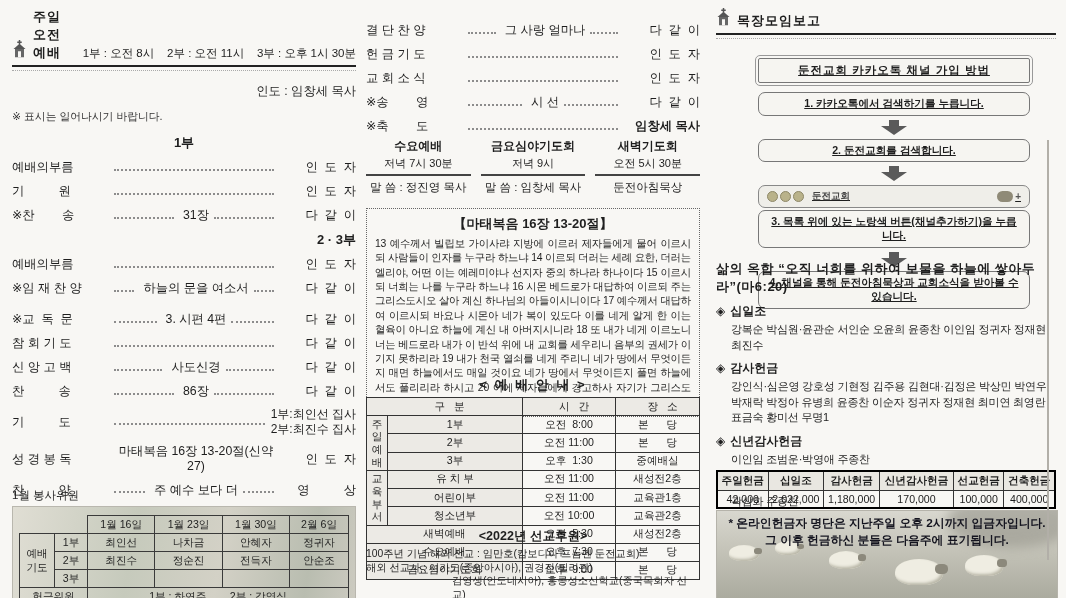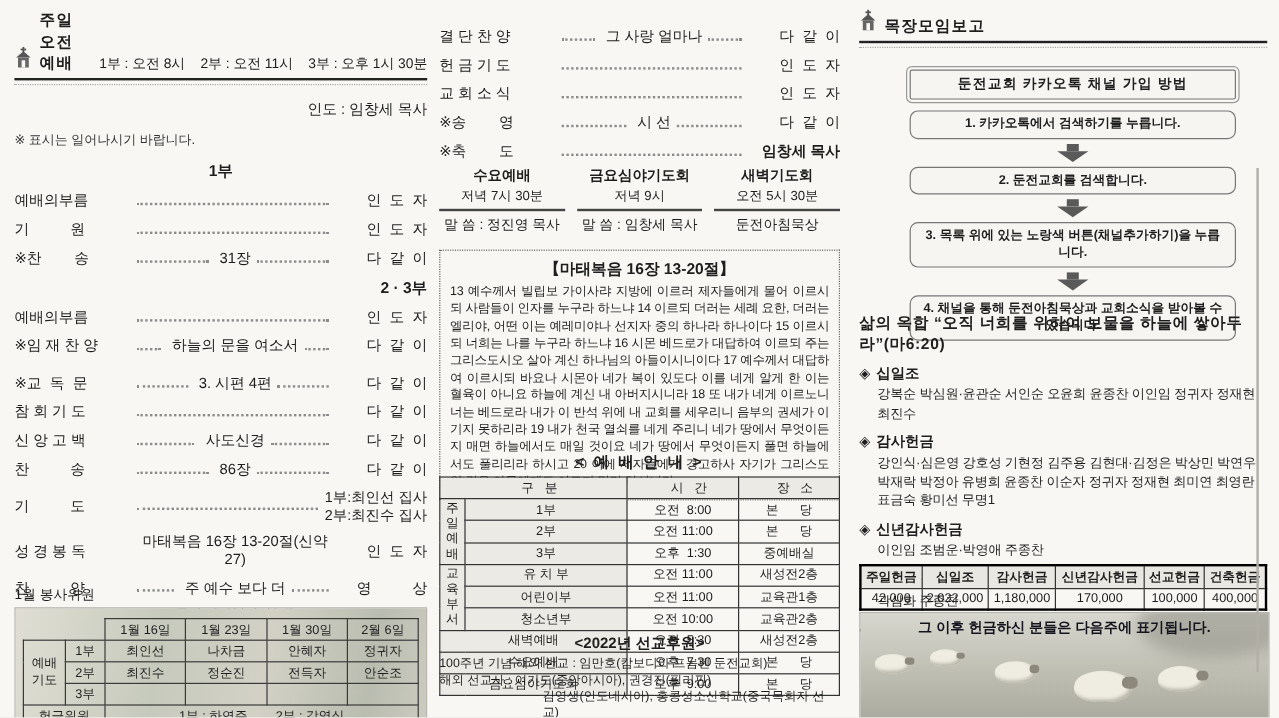--- a/index.html
+++ b/index.html
@@ -399,26 +399,38 @@
             <rect x="7" y="2" width="6" height="2" fill="#555"></rect>
             <polygon points="10,5 2,12 18,12" fill="#555"></polygon>
             <rect x="4" y="12" width="12" height="11" fill="#666"></rect>
             <rect x="8" y="15" width="4" height="8" fill="#f8f7f4"></rect>
           </svg>
       </span>
       <span class="ttl">목장모임보고</span>
     </div>
     <div class="rule"></div>
 
-    <div class="kwrap" style="position:absolute;top:50px;">
+    <div class="kwrap" style="position:absolute;top:50px;text-decoration:underline;">
       <div class="kbox title">둔전교회 카카오톡 채널 가입 방법</div>
       <div class="kbox" style="margin-top:9px;">1. 카카오톡에서 검색하기를 누릅니다.</div>
       <div class="karrow"></div>
       <div class="kbox">2. 둔전교회를 검색합니다.</div>
       <div class="karrow"></div>
+      <div class="ksearch">
+        <span class="kthumbs">
+            <i></i>
+            <i></i>
+            <i></i>
+          </span>
+        <span class="kname">둔전교회</span>
+        <span class="kadd">
+          <span class="bubble"></span>
+          <span>+</span>
+        </span>
+      </div>
       <div class="kbox">3. 목록 위에 있는 노랑색 버튼(채널추가하기)을 누릅니다.</div>
       <div class="karrow"></div>
       <div class="kbox">4. 채널을 통해 둔전아침묵상과 교회소식을 받아볼 수 있습니다.</div>
     </div>
 
     <div style="position:absolute;top:252px;left:0;right:0;">
       <div class="jar">
         <span>삶의 옥합</span>
         <span>“오직 너희를 위하여 보물을 하늘에 쌓아두라”(마6:20)</span>
       </div>
@@ -467,19 +479,20 @@
       </table>
 
     <div class="photo" style="position:absolute;top:502px;left:0;right:0;">
       <div class="shade"></div>
       <div class="sheep" style="left:12px;top:34px;width:30px;height:16px;"></div>
       <div class="sheep" style="left:58px;top:30px;width:26px;height:14px;"></div>
       <div class="sheep" style="left:112px;top:40px;width:34px;height:18px;"></div>
       <div class="sheep" style="left:178px;top:48px;width:48px;height:26px;"></div>
       <div class="sheep" style="left:248px;top:44px;width:38px;height:21px;"></div>
       <div class="pnote">
+        <div>* 온라인헌금자 명단은 지난주일 오후 2시까지 입금자입니다.</div>
         <div>그 이후 헌금하신 분들은 다음주에 표기됩니다.</div>
       </div>
     </div>
   </div>
 
   <div class="scan-line" style="left:1047px;top:140px;height:420px;"></div>
 </div>
 
 </body></html>

